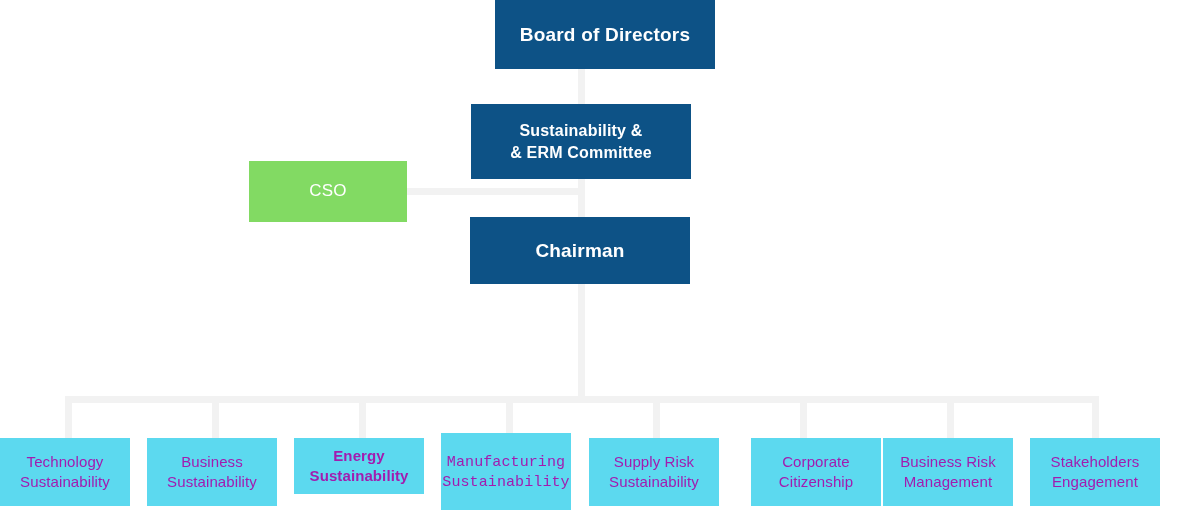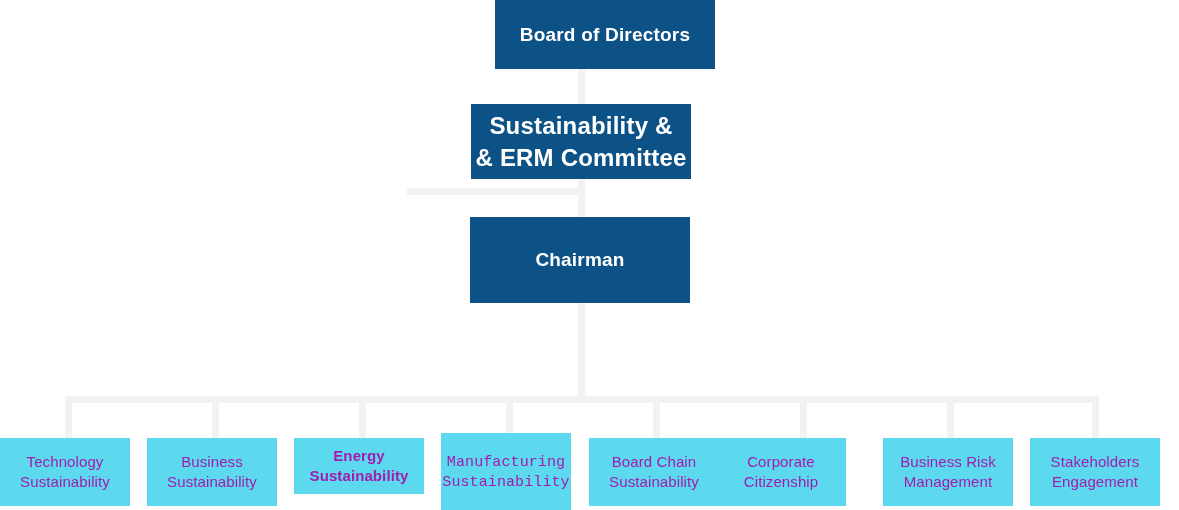--- a/index.html
+++ b/index.html
@@ -42,21 +42,21 @@
 
   
   .node.navy {
     background: #0d5286;
     color: #ffffff;
     font-size: 19px;
     font-weight: 700;
     letter-spacing: 0.2px;
   }
   .node.navy.multiline {
-    font-size: 24px;
+    font-size: 16px;
   }
 
   
   .node.green {
     background: #82da63;
     color: #ffffff;
     font-size: 17px;
     font-weight: 400;
     letter-spacing: 0.3px;
   }
@@ -96,22 +96,25 @@
 
   <div class="node navy" style="left:471px; top:0px; width:220px; height:69px;margin-left:24px;">
     <span class="node-label">Board of Directors</span>
   </div>
 
   <div class="node navy multiline" style="left:471px; top:104px; width:220px; height:75px;">
     <span class="node-label">Sustainability &amp;
 &amp; ERM Committee</span>
   </div>
 
+  <div class="node green" style="left:249px; top:161px; width:158px; height:61px;">
+    <span class="node-label">CSO</span>
+  </div>
 
-  <div class="node navy" style="left:470px; top:217px; width:220px; height:86px;">
+  <div class="node navy" style="left:470px; top:217px; width:220px; height:67px;">
     <span class="node-label">Chairman</span>
   </div>
 
   <div class="node cyan" style="left:0px; top:438px; width:130px; height:68px;">
     <span class="node-label">Technology
 Sustainability</span>
   </div>
 
   <div class="node cyan" style="left:147px; top:438px; width:130px; height:68px;">
     <span class="node-label">Business
@@ -122,25 +125,25 @@
     <span class="node-label">Energy
 Sustainability</span>
   </div>
 
   <div class="node cyan" style="left:441px; top:433px; width:130px; height:80px;font-family:Liberation Mono, monospace;">
     <span class="node-label">Manufacturing
 Sustainability</span>
   </div>
 
   <div class="node cyan" style="left:589px; top:438px; width:130px; height:68px;">
-    <span class="node-label">Board Chain
+    <span class="node-label">Supply Risk
 Sustainability</span>
   </div>
 
-  <div class="node cyan" style="left:716px; top:438px; width:130px; height:68px;">
+  <div class="node cyan" style="left:751px; top:438px; width:130px; height:68px;">
     <span class="node-label">Corporate
 Citizenship</span>
   </div>
 
   <div class="node cyan" style="left:883px; top:438px; width:130px; height:68px;">
     <span class="node-label">Business Risk
 Management</span>
   </div>
 
   <div class="node cyan" style="left:1030px; top:438px; width:130px; height:68px;">

